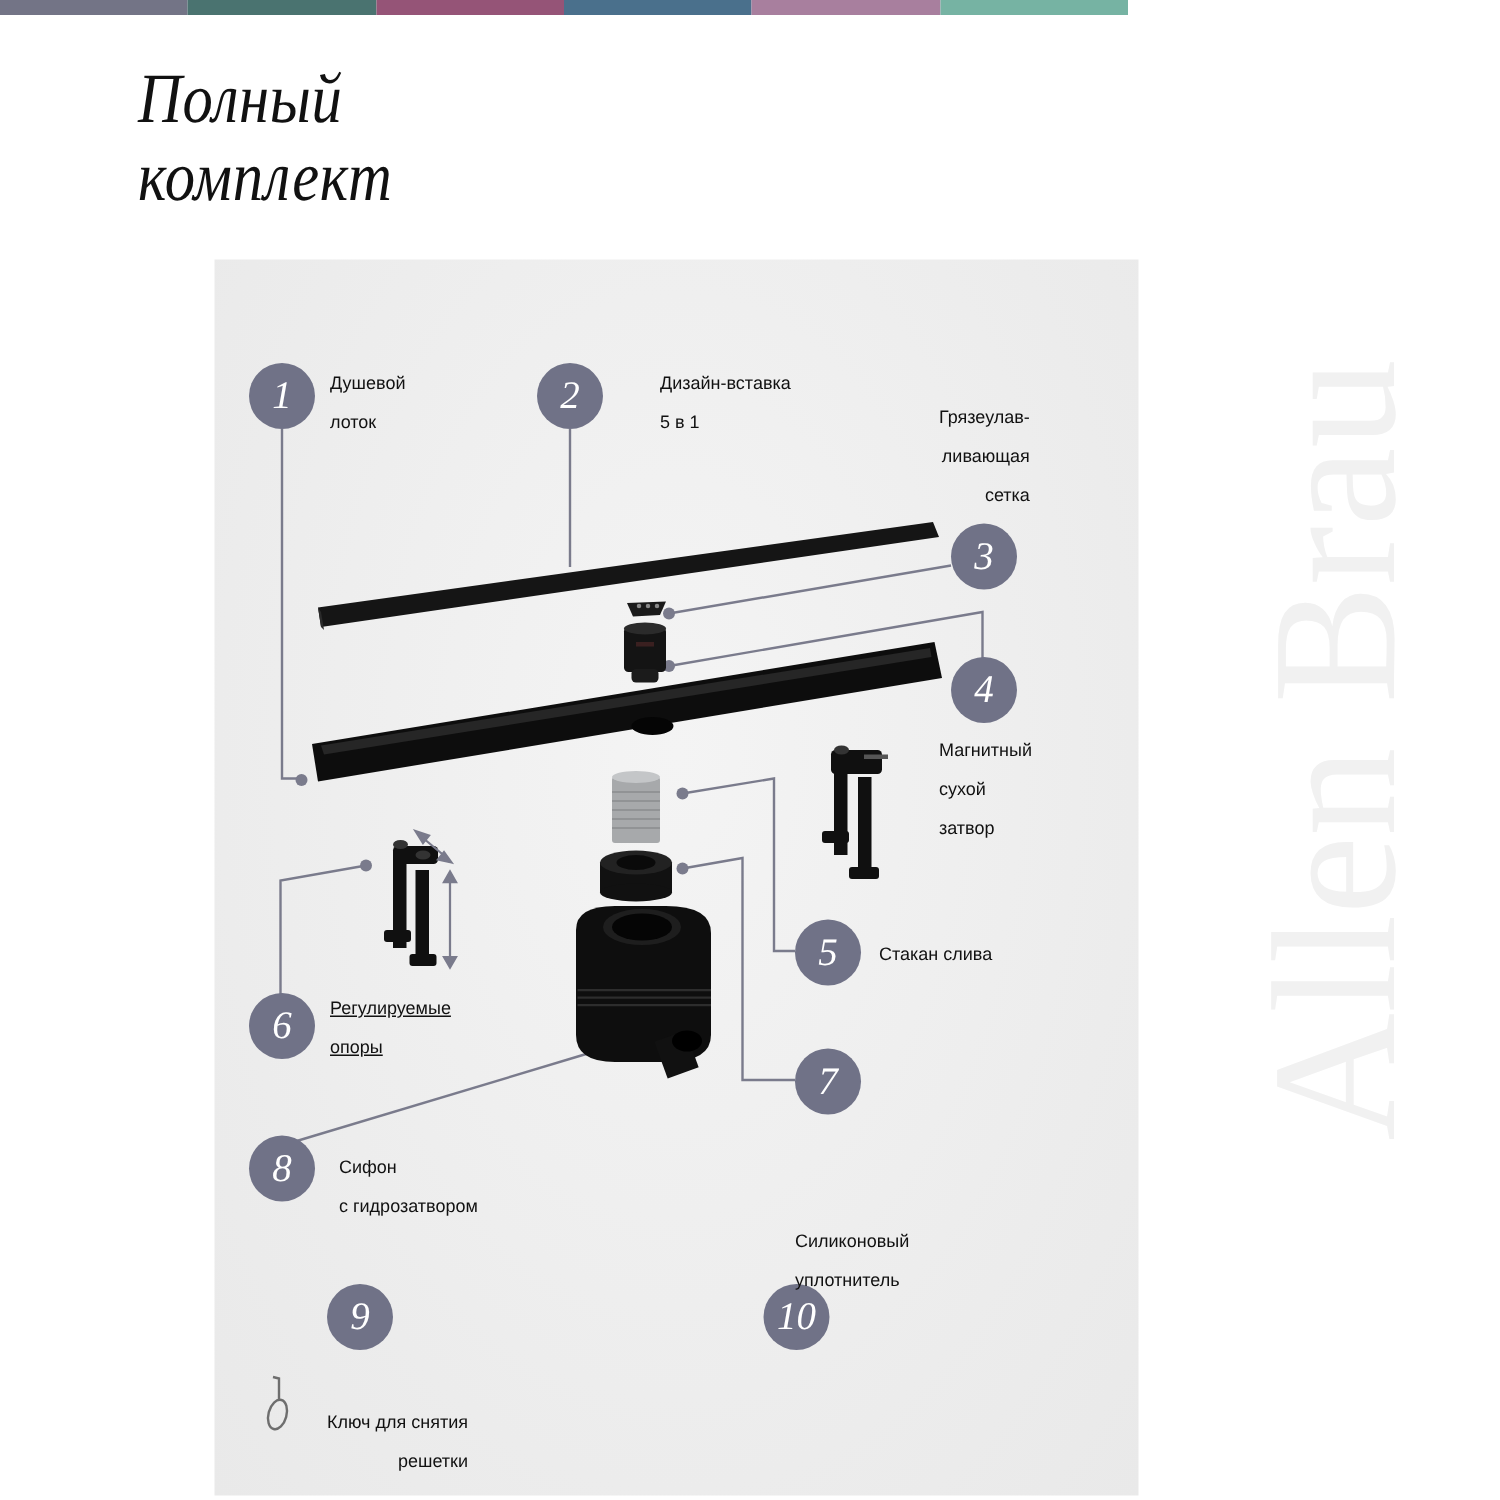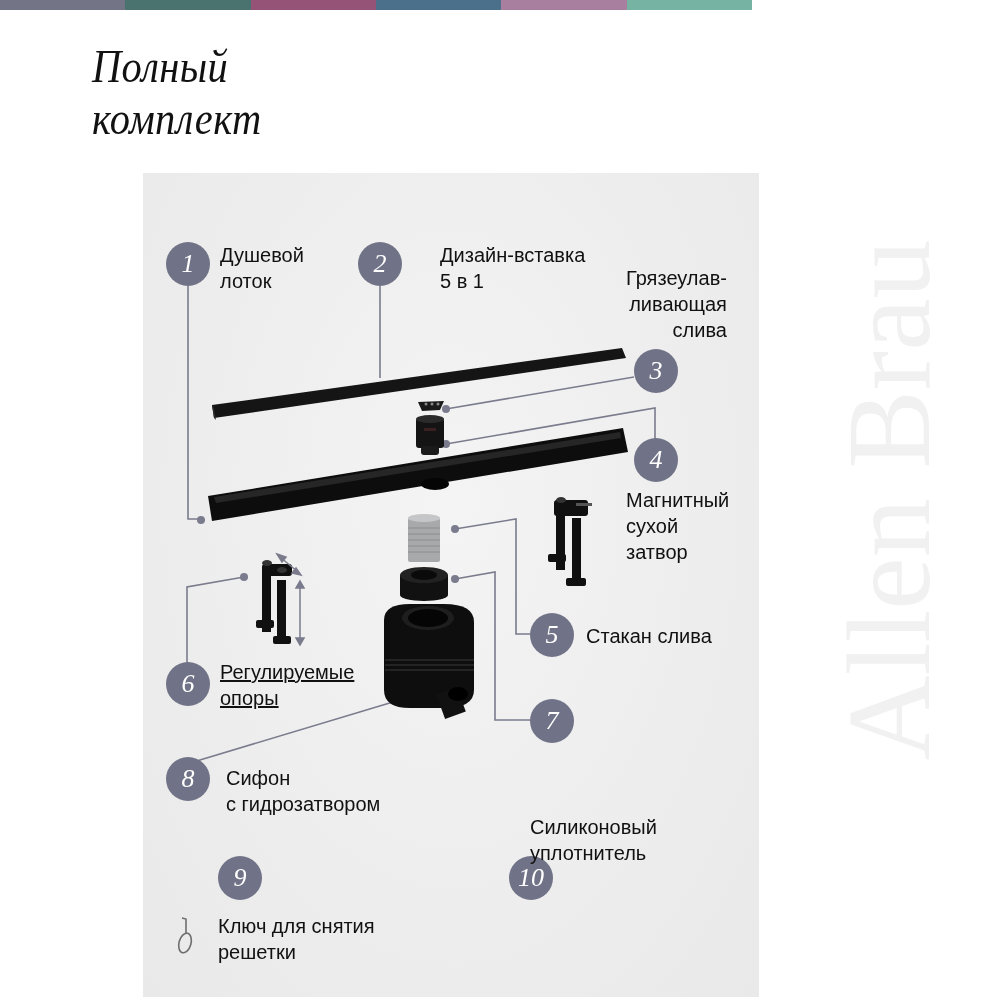--- a/index.html
+++ b/index.html
@@ -5,21 +5,21 @@
     html, body { margin:0; padding:0; }
     body { width:1000px; height:1000px; position:relative; overflow:hidden; background:#ffffff; font-family:"Liberation Sans", sans-serif; }
     .colorbar { position:absolute; left:0; top:0; width:752px; height:10px; display:flex; }
     .colorbar .seg { flex:1; height:10px; }
     .title { position:absolute; left:92px; top:40px; font-family:"Liberation Serif", serif; font-style:italic; font-size:47px; line-height:52px; color:#111; transform:scaleX(0.86); transform-origin:left top; letter-spacing:0.5px; }
     .title div { white-space:nowrap; }
     .watermark { position:absolute; left:890px; top:500px; transform:translate(-50%,-50%) rotate(-90deg); font-family:"Liberation Serif", serif; font-size:118px; color:#f1f1f1; white-space:nowrap; letter-spacing:0px; }
     .panel { position:absolute; left:143px; top:173px; width:616px; height:824px; background:radial-gradient(ellipse at 50% 40%, #f4f4f4 0%, #ececec 70%, #e9e9e9 100%); }
     svg.art { position:absolute; left:0; top:0; width:1000px; height:1000px; }
     .badge { position:absolute; width:44px; height:44px; border-radius:50%; background:#707287; color:#fff; font-family:"Liberation Serif", serif; font-style:italic; font-size:26px; line-height:44px; text-align:center; }
-    .label { position:absolute; font-size:20px; line-height:26px; color:#111; white-space:nowrap; }
+    .label { position:absolute; font-size:12px; line-height:26px; color:#111; white-space:nowrap; }
   </style>
 </head>
 <body>
 
 <div class="colorbar">
   <div class="seg" style="background:#737486"></div>
   <div class="seg" style="background:#4a7370"></div>
   <div class="seg" style="background:#955477"></div>
   <div class="seg" style="background:#4a708c"></div>
   <div class="seg" style="background:#a87f9e"></div>
@@ -170,21 +170,21 @@
   <div>Душевой</div>
   <div>лоток</div>
 </div>
 <div class="label" style="left:416px;top:242px;margin-left:24px;">
   <div>Дизайн-вставка</div>
   <div>5 в 1</div>
 </div>
 <div class="label" style="left:626px;top:265px;text-align:right;">
   <div>Грязеулав-</div>
   <div>ливающая</div>
-  <div>слива</div>
+  <div>сетка</div>
 </div>
 <div class="label" style="left:626px;top:487px;">
   <div>Магнитный</div>
   <div>сухой</div>
   <div>затвор</div>
 </div>
 <div class="label" style="left:586px;top:623px;">
   <div>Стакан слива</div>
 </div>
 <div class="label" style="left:220px;top:659px;text-decoration:underline;">
@@ -192,18 +192,18 @@
   <div>опоры</div>
 </div>
 <div class="label" style="left:530px;top:766px;margin-top:48px;">
   <div>Силиконовый</div>
   <div>уплотнитель</div>
 </div>
 <div class="label" style="left:226px;top:765px;">
   <div>Сифон</div>
   <div>с гидрозатвором</div>
 </div>
-<div class="label" style="left:218px;top:913px;">
+<div class="label" style="left:218px;top:935px;text-align:right;">
   <div>Ключ для снятия</div>
   <div>решетки</div>
 </div>
 <div class="label" style="left:509px;top:913px;">
 </div>
 
 </body></html>

